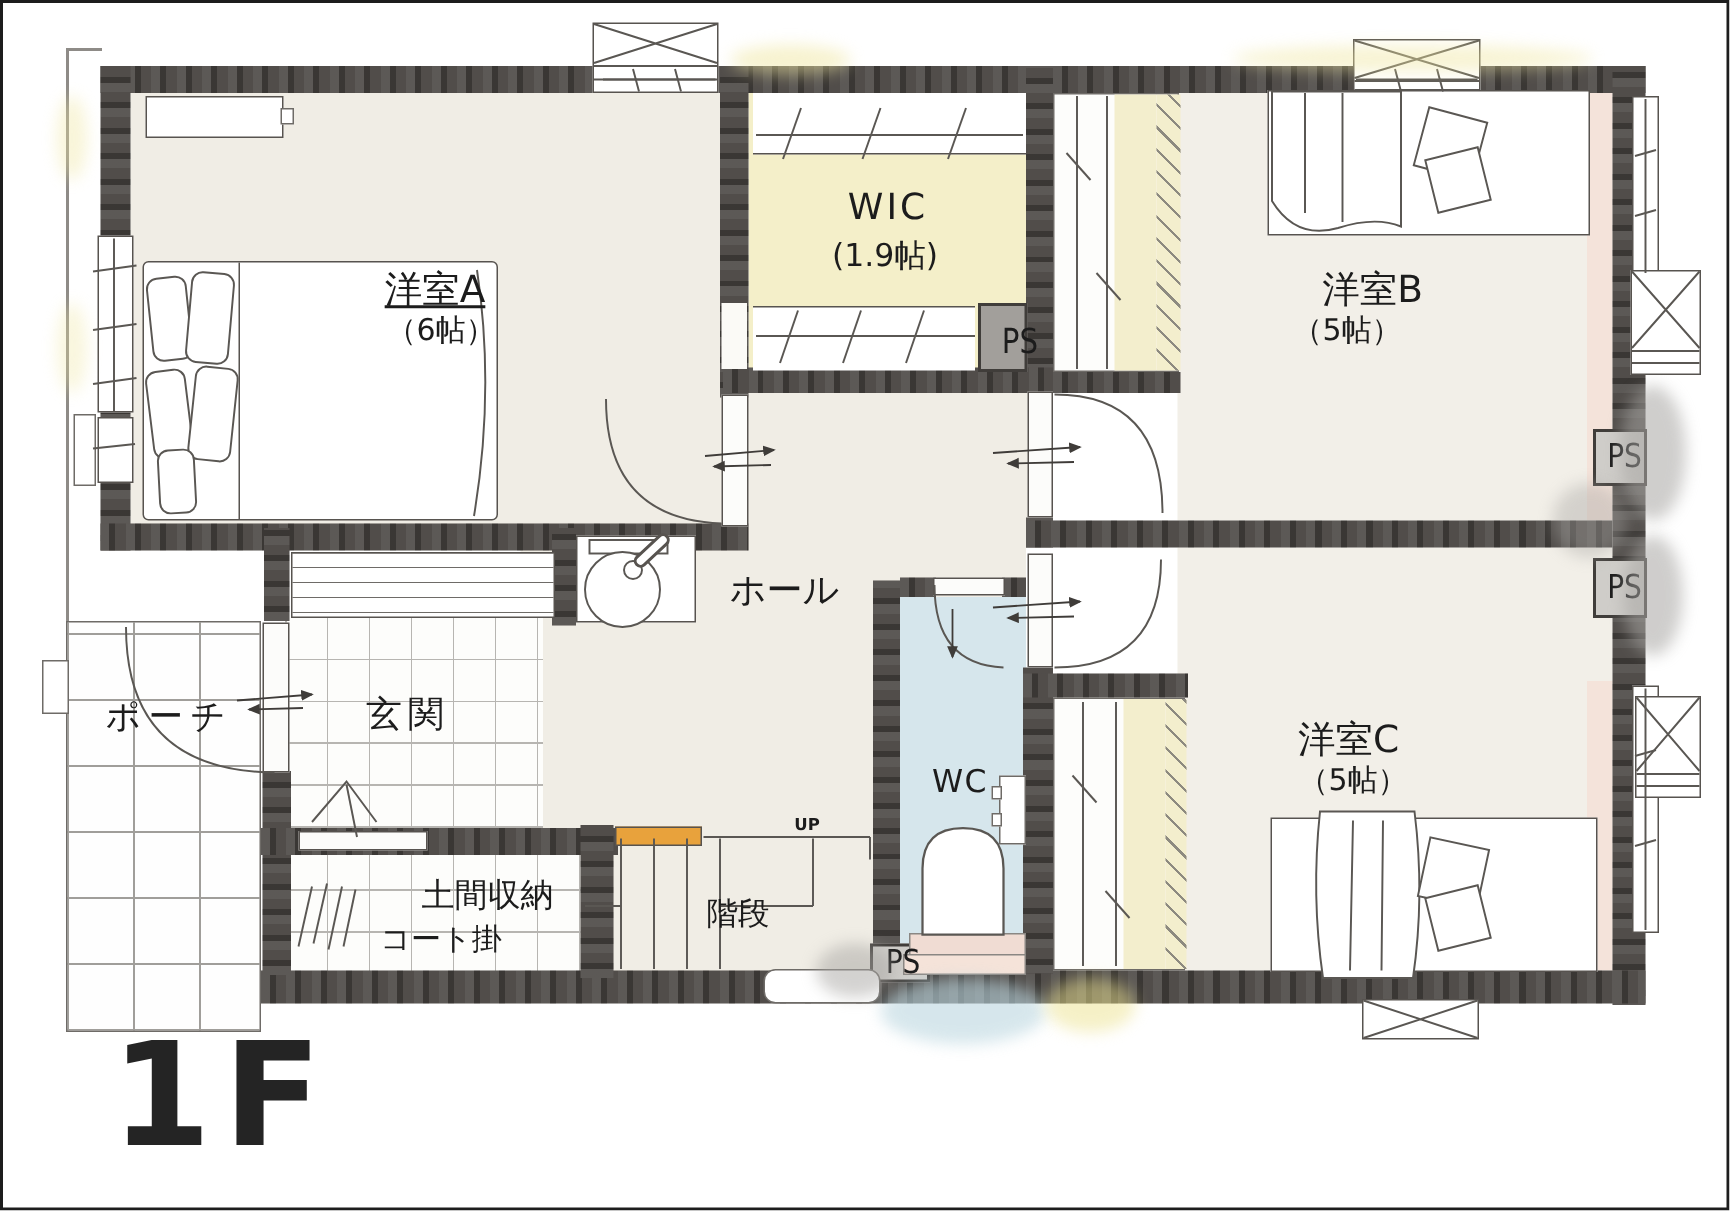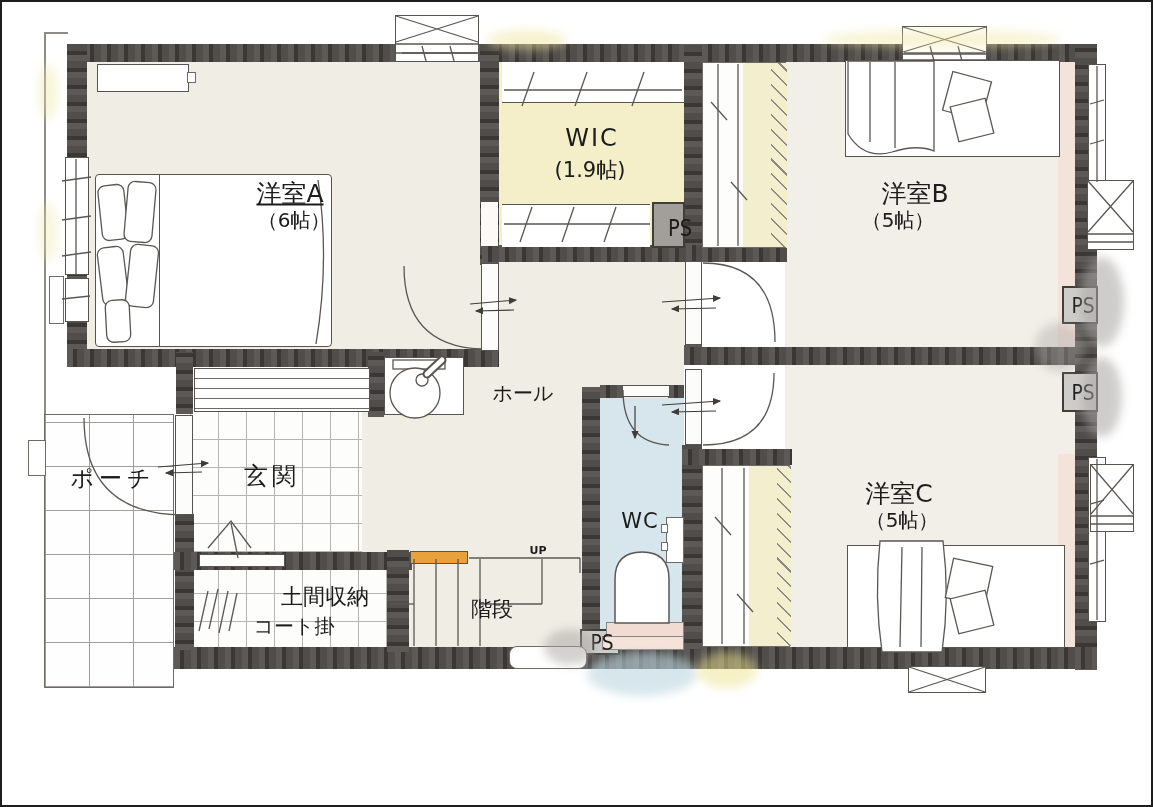--- a/index.html
+++ b/index.html
@@ -288,26 +288,27 @@
   <div class="blob z6" style="left:695px;top:650px;width:60px;height:36px;background:#ece28f;opacity:.5;"></div>
 
   <span class="lbl z5" style="left:288px;top:191px;font-size:25px;text-decoration:underline;">洋室A</span>
   <span class="lbl z5" style="left:292px;top:218px;font-size:20px;">（6帖）</span>
   <span class="lbl z5" style="left:590px;top:136px;font-size:24px;letter-spacing:2px;">WIC</span>
   <span class="lbl z5" style="left:588px;top:168px;font-size:21px;">(1.9帖)</span>
   <span class="lbl z5" style="left:893px;top:191px;font-size:25px;margin-left:20px;">洋室B</span>
   <span class="lbl z5" style="left:896px;top:218px;font-size:20px;">（5帖）</span>
   <span class="lbl z5" style="left:897px;top:491px;font-size:25px;">洋室C</span>
   <span class="lbl z5" style="left:900px;top:518px;font-size:20px;">（5帖）</span>
-  <span class="lbl z5" style="left:521px;top:391px;font-size:20px;">ホール</span>
+  <span class="lbl z5" style="left:521px;top:391px;font-size:24px;">ホール</span>
   <span class="lbl z5" style="left:270px;top:474px;font-size:24px;letter-spacing:4px;">玄関</span>
   <span class="lbl z5" style="left:111px;top:476px;font-size:23px;letter-spacing:5px;">ポーチ</span>
   <span class="lbl z5" style="left:286px;top:595px;font-size:22px;margin-left:37px;">土間収納</span>
   <span class="lbl z5" style="left:292px;top:624px;font-size:20px;">コート掛</span>
   <span class="lbl z5" style="left:490px;top:607px;font-size:21px;">階段</span>
   <span class="lbl z5" style="left:536px;top:548px;font-size:11px;font-weight:bold;">UP</span>
   <span class="lbl z5" style="left:638px;top:519px;font-size:21px;letter-spacing:1px;">WC</span>
   <span class="lbl z5" style="left:678px;top:226px;font-size:23px;transform:translate(-50%,-50%) scaleX(.85);">PS</span>
   <span class="lbl z5" style="left:1081px;top:303px;font-size:22px;transform:translate(-50%,-50%) scaleX(.85);">PS</span>
   <span class="lbl z5" style="left:1081px;top:390px;font-size:22px;transform:translate(-50%,-50%) scaleX(.85);">PS</span>
   <span class="lbl z5" style="left:600px;top:640px;font-size:22px;transform:translate(-50%,-50%) scaleX(.85);">PS</span>
+  <span class="abs z5" style="left:72px;top:672px;font-size:96px;font-weight:600;letter-spacing:8px;color:#242424;">1F</span>
 
 </div>
 
 </body></html>

